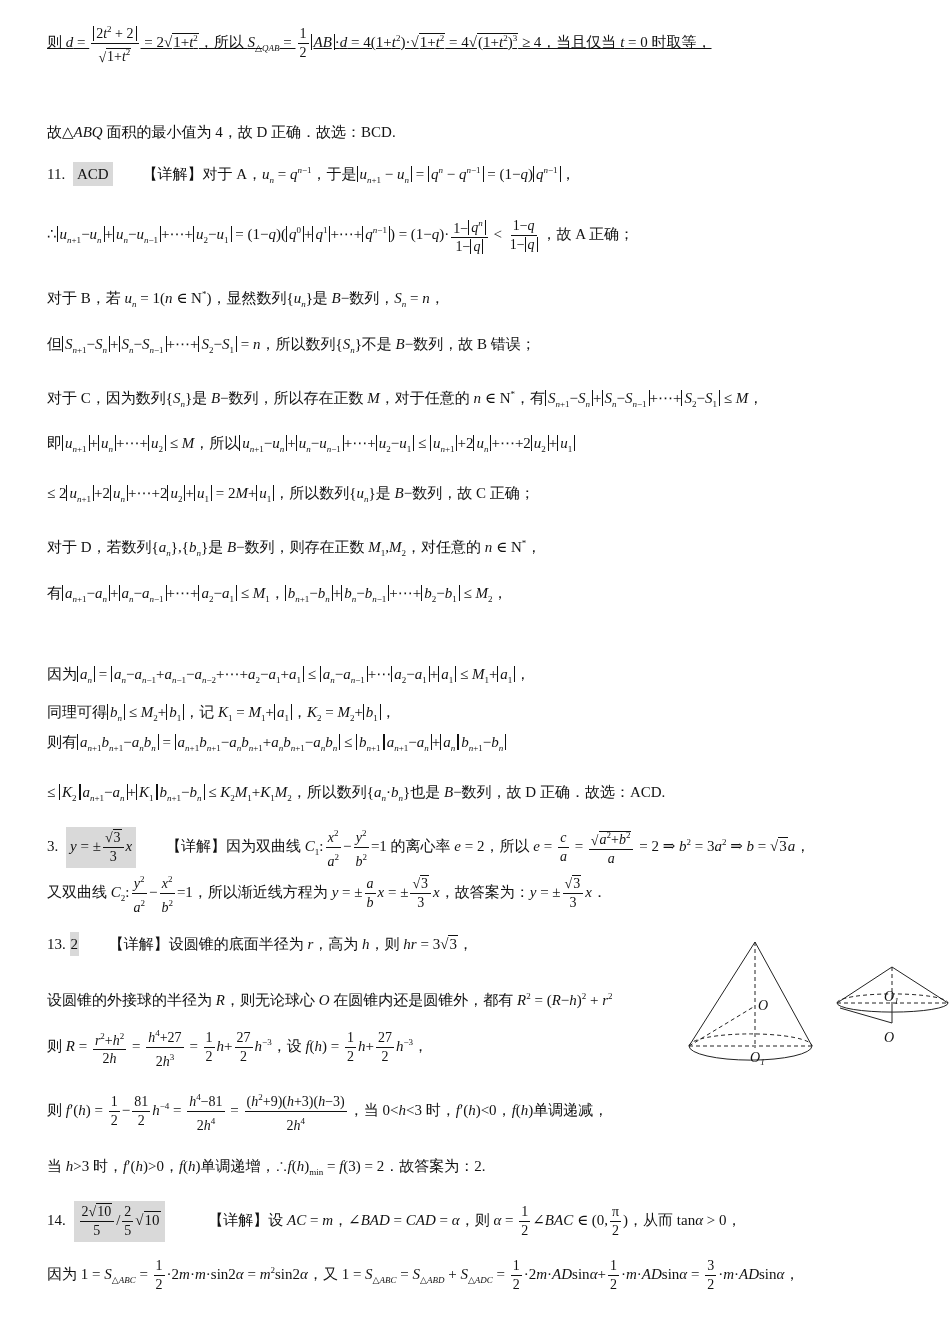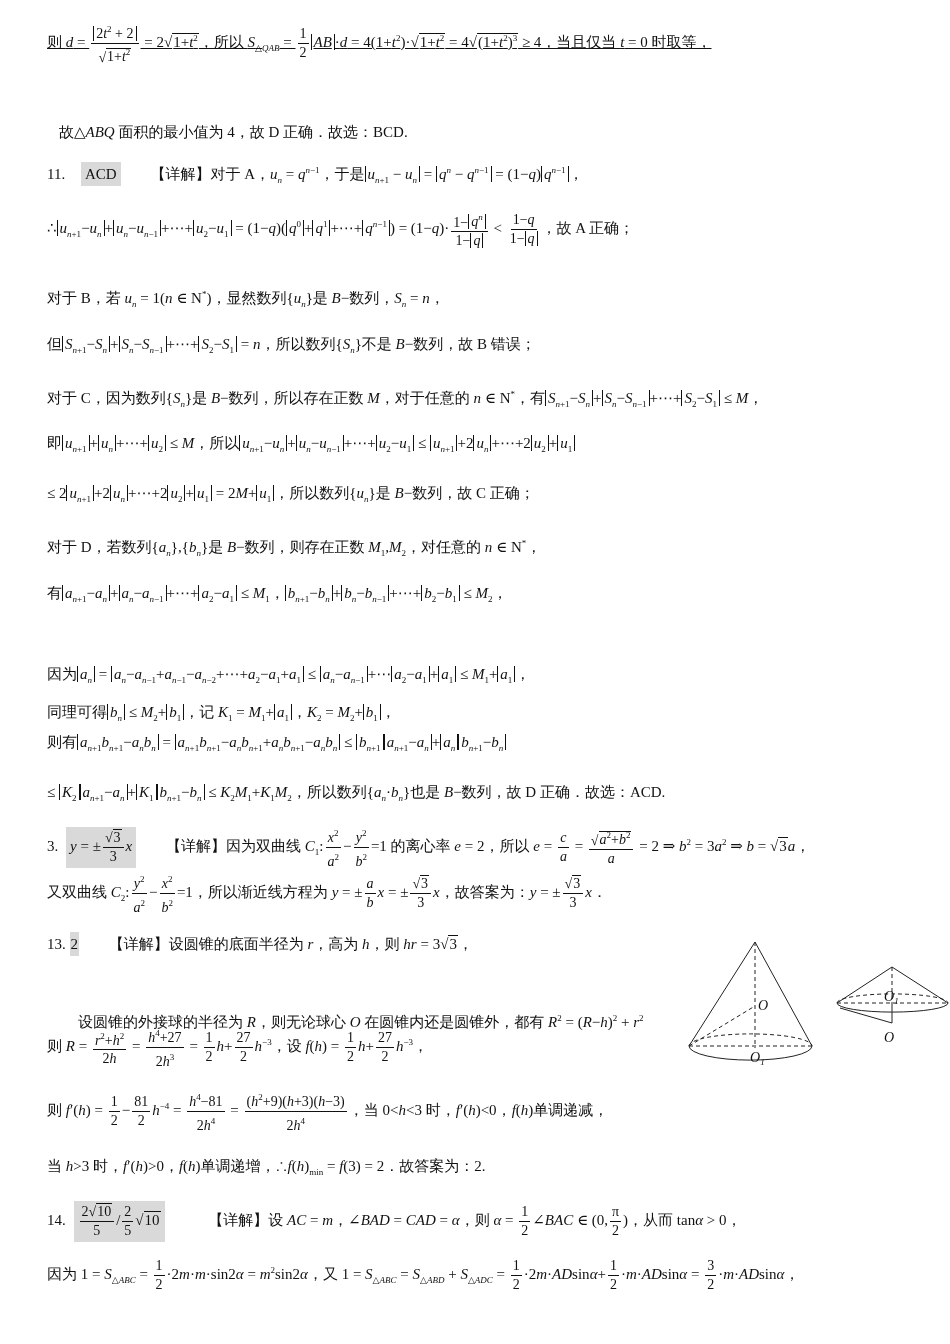--- a/index.html
+++ b/index.html
@@ -38,31 +38,31 @@
       <span class="n"><span class="abs">2<span class="i">t</span><sup>2</sup> + 2</span></span>
       <span class="d">√<span class="sqrt">1+<span class="i">t</span><sup>2</sup></span></span>
     </span>
   = 2√<span class="sqrt">1+<span class="i">t</span><sup>2</sup></span>，所以 <span class="i">S</span><sub>△<span class="i">QAB</span></sub> =
   <span class="frac">
       <span class="n">1</span>
       <span class="d">2</span>
     </span><span class="abs"><span class="i">AB</span></span>·<span class="i">d</span> = 4(1+<span class="i">t</span><sup>2</sup>)·√<span class="sqrt">1+<span class="i">t</span><sup>2</sup></span> = 4√<span class="sqrt">(1+<span class="i">t</span><sup>2</sup>)<sup>3</sup></span> ≥ 4，当且仅当 <span class="i">t</span> = 0 时取等，
 </div>
 
-<div class="line" style="top:122px;margin-left:12px;">
+<div class="line" style="top:122px;">
   故△<span class="i">ABQ</span> 面积的最小值为 4，故 D 正确．故选：BCD.
 </div>
 
 <div class="line" style="top:160px;">
   <span>11.</span>
-  <span class="ans" style="margin-left:12px;">ACD</span>
+  <span class="ans" style="margin-left:4px;">ACD</span>
   <span class="xj">【详解】</span>对于 A，<span class="i">u<sub>n</sub></span> = <span class="i">q</span><sup class="i">n</sup><sup>−1</sup>，于是<span class="abs"><span class="i">u</span><sub><span class="i">n</span>+1</sub> − <span class="i">u<sub>n</sub></span></span> = <span class="abs"><span class="i">q<sup>n</sup></span> − <span class="i">q</span><sup><span class="i">n</span>−1</sup></span> = (1−<span class="i">q</span>)<span class="abs"><span class="i">q</span><sup><span class="i">n</span>−1</sup></span>，
 </div>
 
-<div class="line" style="top:204px; line-height:40px;text-align:center;">
+<div class="line" style="top:210px; line-height:40px;text-align:center;">
   ∴<span class="abs"><span class="i">u</span><sub><span class="i">n</span>+1</sub>−<span class="i">u<sub>n</sub></span></span>+<span class="abs"><span class="i">u<sub>n</sub></span>−<span class="i">u</span><sub><span class="i">n</span>−1</sub></span>+⋯+<span class="abs"><span class="i">u</span><sub>2</sub>−<span class="i">u</span><sub>1</sub></span> = (1−<span class="i">q</span>)(<span class="abs"><span class="i">q</span><sup>0</sup></span>+<span class="abs"><span class="i">q</span><sup>1</sup></span>+⋯+<span class="abs"><span class="i">q</span><sup><span class="i">n</span>−1</sup></span>) = (1−<span class="i">q</span>)·<span class="frac">
       <span class="n">1−<span class="abs"><span class="i">q<sup>n</sup></span></span></span>
       <span class="d">1−<span class="abs"><span class="i">q</span></span></span>
     </span> &lt; <span class="frac">
       <span class="n">1−<span class="i">q</span></span>
       <span class="d">1−<span class="abs"><span class="i">q</span></span></span>
     </span>，故 A 正确；
 </div>
 
 <div class="line" style="top:284px;">
@@ -150,21 +150,21 @@
       <span class="d">3</span>
     </span><span class="i">x</span>．
 </div>
 
 <div class="line" style="top:932px;">
   <span>13.</span>
   <span class="ans" style="padding:2px 1px;">2</span>
   <span class="xj">【详解】</span>设圆锥的底面半径为 <span class="i">r</span>，高为 <span class="i">h</span>，则 <span class="i">hr</span> = 3√<span class="sqrt">3</span>，
 </div>
 
-<div class="line" style="top:1008px;margin-left:31px;">
+<div class="line" style="top:986px;">
   设圆锥的外接球的半径为 <span class="i">R</span>，则无论球心 <span class="i">O</span> 在圆锥内还是圆锥外，都有 <span class="i">R</span><sup>2</sup> = (<span class="i">R</span>−<span class="i">h</span>)<sup>2</sup> + <span class="i">r</span><sup>2</sup>
 </div>
 
 <div class="line" style="top:1022px; line-height:40px;">
   则 <span class="i">R</span> = <span class="frac">
       <span class="n"><span class="i">r</span><sup>2</sup>+<span class="i">h</span><sup>2</sup></span>
       <span class="d">2<span class="i">h</span></span>
     </span> = <span class="frac">
       <span class="n"><span class="i">h</span><sup>4</sup>+27</span>
       <span class="d">2<span class="i">h</span><sup>3</sup></span>

